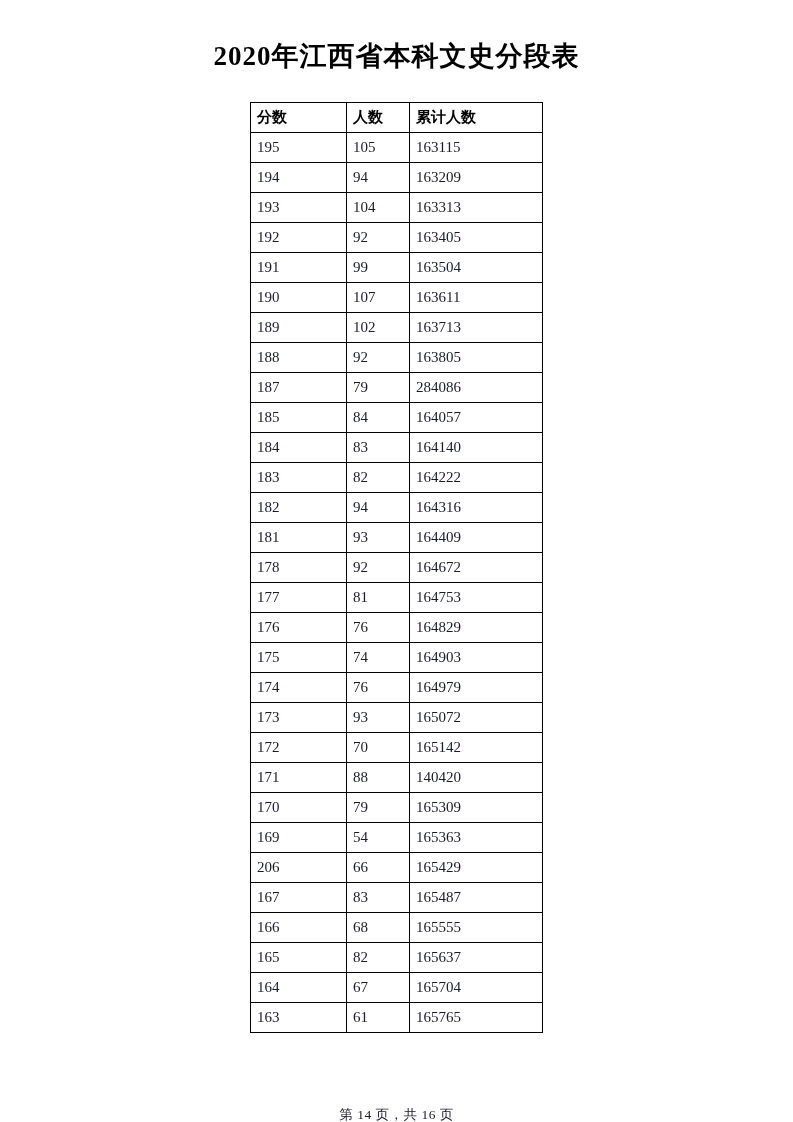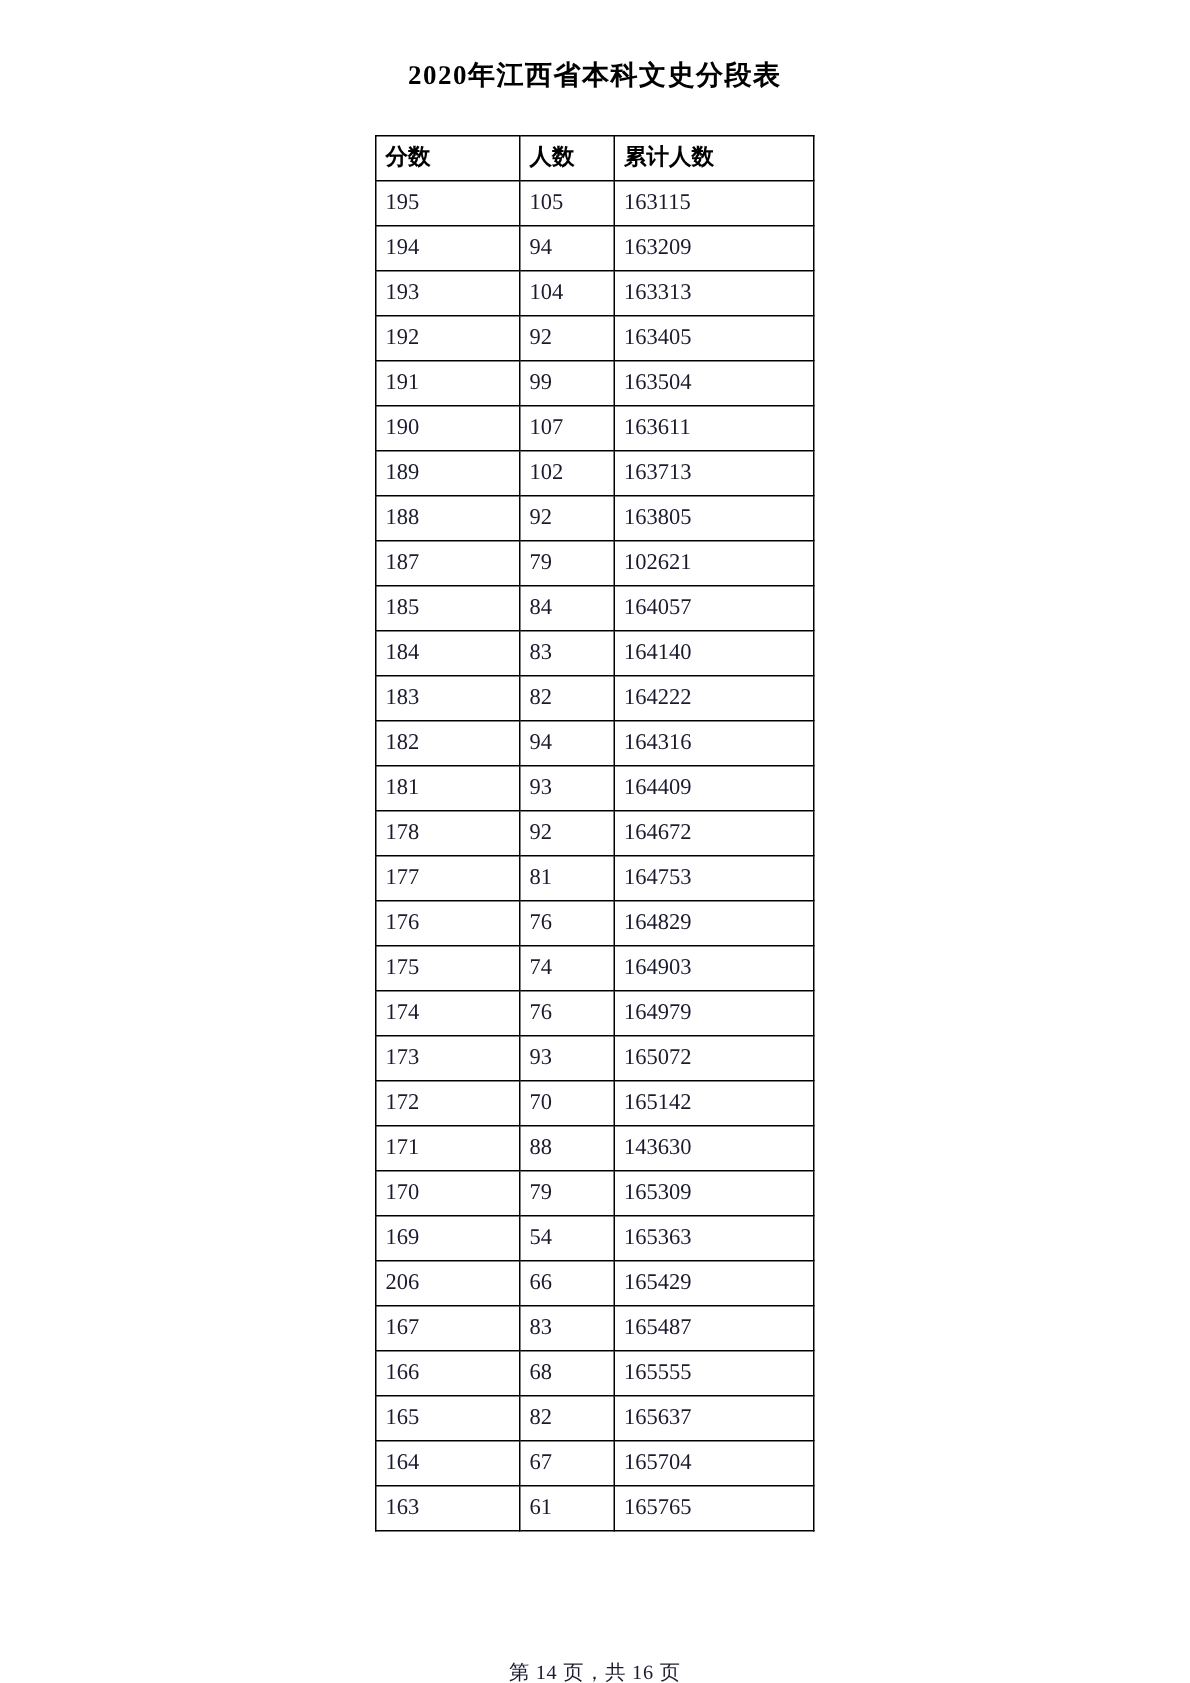--- a/index.html
+++ b/index.html
@@ -17,21 +17,21 @@
   }
   .page {
     width: 793px;
     height: 1122px;
     box-sizing: border-box;
     padding: 0;
     position: relative;
   }
   .doc-title {
     text-align: center;
-    font-size: 18px;
+    font-size: 27px;
     font-weight: bold;
     letter-spacing: 1px;
     margin-top: 38px;
     margin-bottom: 0;
     font-family: "Liberation Serif", "DejaVu Serif", serif;
     color: #000;
   }
   .table-wrap {
     display: flex;
     justify-content: center;
@@ -132,21 +132,21 @@
             <td>163713</td>
           </tr>
           <tr>
             <td>188</td>
             <td>92</td>
             <td>163805</td>
           </tr>
           <tr>
             <td>187</td>
             <td>79</td>
-            <td>102621</td>
+            <td>284086</td>
           </tr>
           <tr>
             <td>185</td>
             <td>84</td>
             <td>164057</td>
           </tr>
           <tr>
             <td>184</td>
             <td>83</td>
             <td>164140</td>
@@ -197,21 +197,21 @@
             <td>165072</td>
           </tr>
           <tr>
             <td>172</td>
             <td>70</td>
             <td>165142</td>
           </tr>
           <tr>
             <td>171</td>
             <td>88</td>
-            <td>143630</td>
+            <td>140420</td>
           </tr>
           <tr>
             <td>170</td>
             <td>79</td>
             <td>165309</td>
           </tr>
           <tr>
             <td>169</td>
             <td>54</td>
             <td>165363</td>

